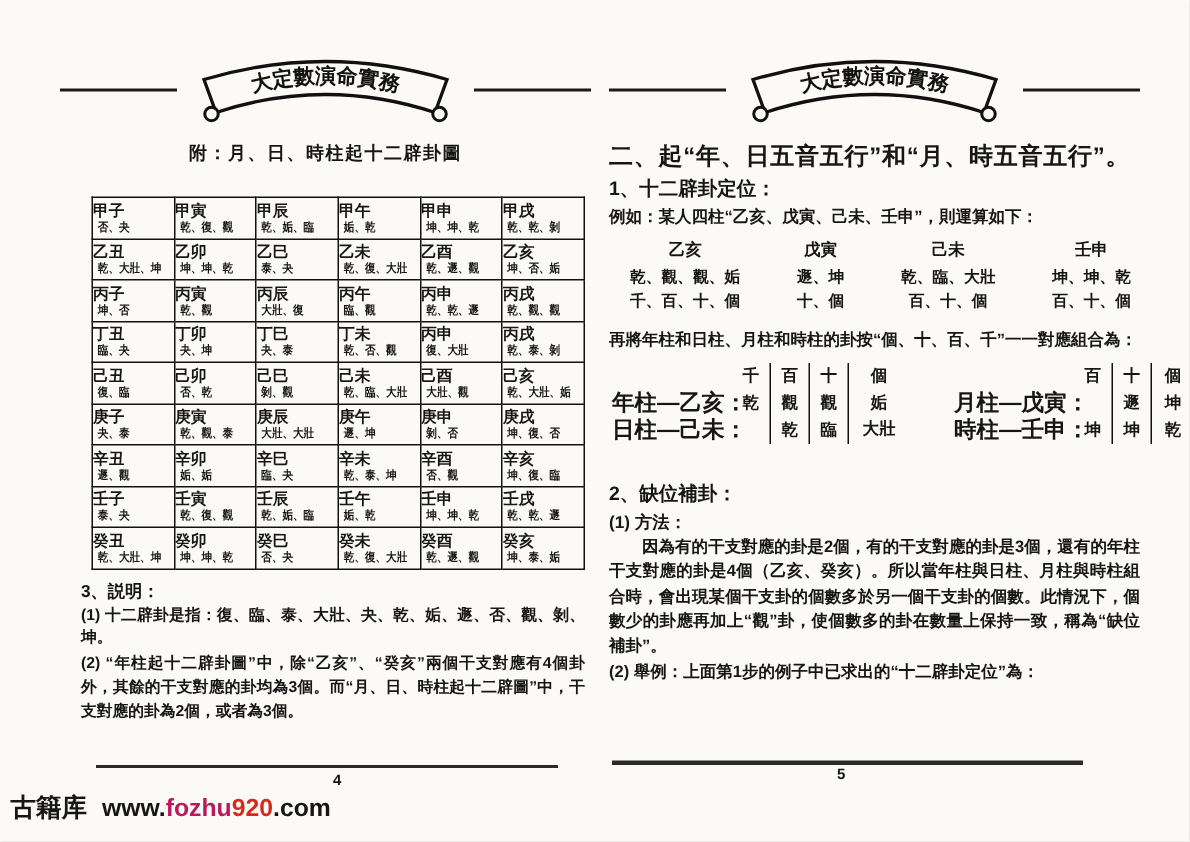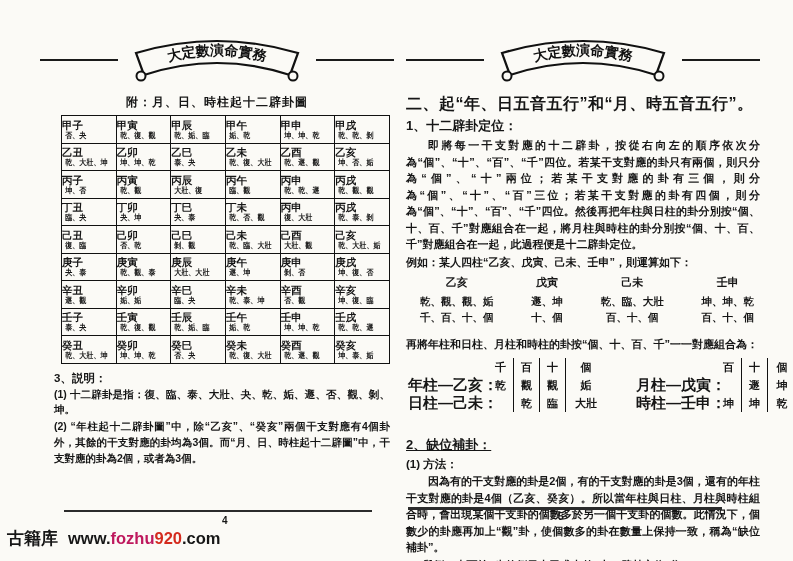--- a/index.html
+++ b/index.html
@@ -9,21 +9,21 @@
   .page{position:absolute;top:24px;width:354px;}
   #page-left{left:40px;}
   #page-right{left:406px;}
 
   
   .banner{display:flex;align-items:center;height:62px;}
   .banner .rule{flex:1;height:2px;background:#1a1a1a;margin-top:10px;}
   .banner svg{flex:0 0 auto;}
 
   
-  .chart-title{text-align:center;font-size:12px;font-weight:bold;margin:8px 0 4px;letter-spacing:1px;}
+  .chart-title{text-align:center;font-size:12px;font-weight:bold;margin:8px 0 20px;letter-spacing:1px;}
   table.hex{border-collapse:collapse;margin-left:21px;width:329px;table-layout:fixed;}
   table.hex td{border:1.6px solid #111;text-align:left;vertical-align:middle;height:26.5px;padding:0;overflow:hidden;}
   .gz{font-size:10.5px;font-weight:bold;line-height:1.15;}
   .gua{font-size:8px;font-weight:bold;line-height:1.15;white-space:nowrap;transform:scaleX(.88);transform-origin:50% 50%;}
   .notes{margin:7px 0 0 14px;width:336px;}
   .notes h4{margin:0;font-size:11.5px;font-weight:bold;}
   .notes p{margin:1px 0;font-size:10.5px;font-weight:bold;line-height:1.5;text-align:justify;}
 
   
   .rtitle{font-size:16px;font-weight:bold;margin:8px 0 2px;letter-spacing:.5px;white-space:nowrap;}
@@ -33,21 +33,21 @@
   .ind{text-indent:2em;}
   .ex-row{display:flex;justify-content:space-between;margin:5px 6px 10px 14px;}
   .ex-col{text-align:center;}
   .ex-gz{font-size:11px;font-weight:bold;margin-bottom:3px;}
   .ex-gua,.ex-pos{font-size:10.5px;font-weight:bold;line-height:1.55;white-space:nowrap;}
   .pair-row{display:flex;gap:30px;margin:6px 0 0 2px;}
   .pg-row{display:flex;align-items:stretch;height:18px;line-height:18px;}
   .pg-label{display:inline-block;width:80px;font-size:15px;font-weight:bold;white-space:nowrap;}
   .pg-cell{display:inline-block;text-align:center;font-size:11px;font-weight:bold;white-space:nowrap;}
   .pg-sep{border-left:1.7px solid #111;}
-  .gap-sec2{margin-top:24px;text-decoration:underline;}
+  .gap-sec2{margin-top:24px;}
 
   
   .endrule{position:absolute;height:2px;background:#2b2b2b;}
   #rule-left{left:64px;top:510px;width:308px;}
   #rule-right{left:408px;top:507px;width:314px;height:3px;}
   .pageno{position:absolute;font-size:10px;font-weight:bold;}
   #pn4{left:222px;top:515px;}
   #pn5{left:558px;top:511px;}
 
   #watermark{position:absolute;left:7px;top:527px;font-size:17px;font-weight:bold;white-space:nowrap;}
@@ -327,21 +327,20 @@
         <circle cx="23" cy="51" r="4.5" fill="#fbfaf6" stroke="#111" stroke-width="2"></circle>
         <circle cx="175" cy="51" r="4.5" fill="#fbfaf6" stroke="#111" stroke-width="2"></circle>
         <path id="tpR" d="M32,42 Q99,18 166,42" fill="none"></path>
         <text font-size="14" font-weight="bold" fill="#111"><textPath href="#tpR" startOffset="50%" text-anchor="middle">大定數演命實務</textPath></text>
       </svg>
       <div class="rule"></div>
     </div>
 
     <div class="rtitle">二、起“年、日五音五行”和“月、時五音五行”。</div>
     <div class="sec">1、十二辟卦定位：</div>
-    <p class="body ind">即將每一干支對應的十二辟卦，按從右向左的順序依次分為“個”、“十”、“百”、“千”四位。若某干支對應的卦只有兩個，則只分為“個”、“十”兩位；若某干支對應的卦有三個，則分為“個”、“十”、“百”三位；若某干支對應的卦有四個，則分為“個”、“十”、“百”、“千”四位。然後再把年柱與日柱的卦分別按“個、十、百、千”對應組合在一起，將月柱與時柱的卦分別按“個、十、百、千”對應組合在一起，此過程便是十二辟卦定位。</p>
     <p class="body">例如：某人四柱“乙亥、戊寅、己未、壬申”，則運算如下：</p>
 
     <div class="ex-row">
         <div class="ex-col">
           <div class="ex-gz">乙亥</div>
           <div class="ex-gua">乾、觀、觀、姤</div>
           <div class="ex-pos">千、百、十、個</div>
         </div>
         <div class="ex-col">
           <div class="ex-gz">戊寅</div>
@@ -376,21 +375,21 @@
             <span class="pg-cell" style="width: 25px;">乾</span>
             <span class="pg-cell pg-sep" style="width: 25px;">觀</span>
             <span class="pg-cell pg-sep" style="width: 25px;">觀</span>
             <span class="pg-cell pg-sep" style="width: 40px;">姤</span>
           </div>
           <div class="pg-row">
             <span class="pg-label">日柱—己未：</span>
             <span class="pg-cell" style="width: 25px;"></span>
             <span class="pg-cell pg-sep" style="width: 25px;">乾</span>
             <span class="pg-cell pg-sep" style="width: 25px;">臨</span>
-            <span class="pg-cell pg-sep" style="width: 40px;">大壯</span>
+            <span class="pg-cell pg-sep" style="width: 40px; font-family: Liberation Mono, monospace;">大壯</span>
           </div>
         </div>
       <div id="pg-right">
           <div class="pg-row">
             <span class="pg-label"></span>
             <span class="pg-cell" style="width: 25px;">百</span>
             <span class="pg-cell pg-sep" style="width: 25px;">十</span>
             <span class="pg-cell pg-sep" style="width: 28px;">個</span>
           </div>
           <div class="pg-row">

